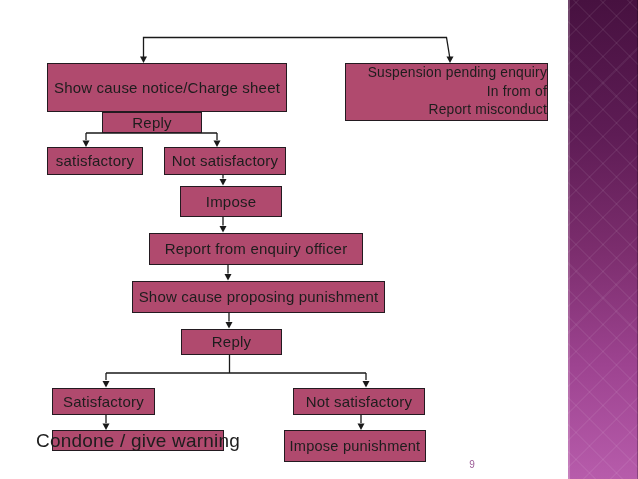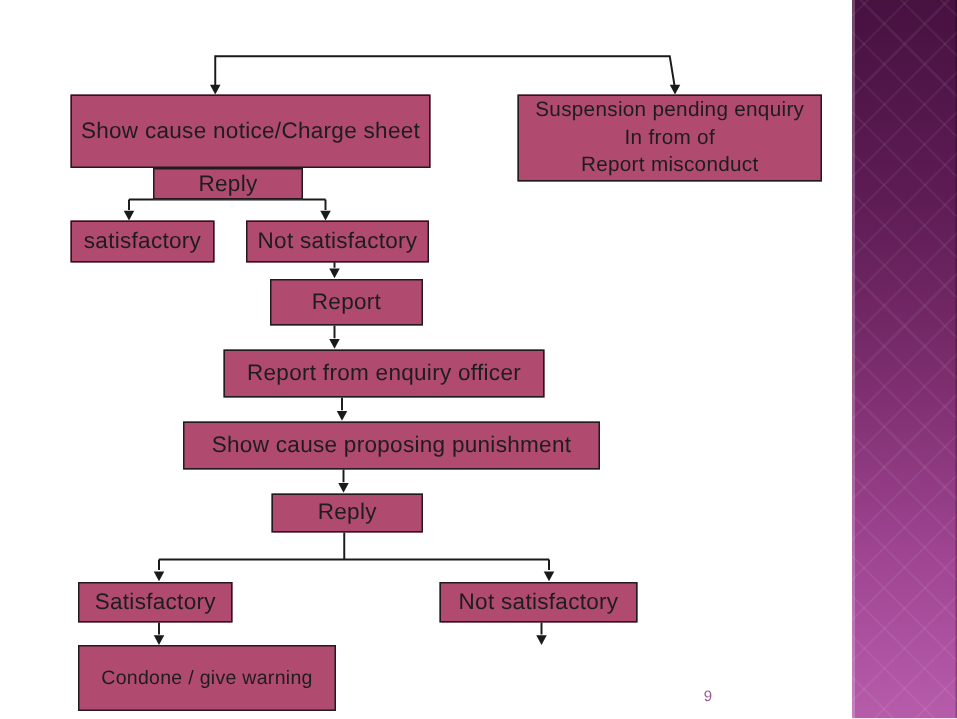--- a/index.html
+++ b/index.html
@@ -24,31 +24,31 @@
     align-items:center;
     justify-content:center;
     text-align:center;
     font-size:15px;
     line-height:1.15;
     letter-spacing:0.2px;
     white-space:nowrap;
   }
   .node.multiline{flex-direction:column;font-size:13.8px;line-height:18.5px;white-space:nowrap;}
   #n-show-cause-notice{left:47px;top:63px;width:240px;height:49px;}
-  #n-suspension{left:345px;top:63px;width:203px;height:58px;}
+  #n-suspension{left:345px;top:63px;width:203px;height:58px;align-items:flex-end;}
   #n-reply1{left:102px;top:112px;width:100px;height:21px;}
   #n-satisfactory1{left:47px;top:147px;width:96px;height:28px;}
   #n-not-satisfactory1{left:164px;top:147px;width:122px;height:28px;}
   #n-enquiry{left:180px;top:186px;width:102px;height:31px;}
   #n-report{left:149px;top:233px;width:214px;height:32px;}
-  #n-show-cause-proposing{left:122px;top:281px;width:278px;height:32px;}
+  #n-show-cause-proposing{left:132px;top:281px;width:253px;height:32px;}
   #n-reply2{left:181px;top:329px;width:101px;height:26px;}
   #n-satisfactory2{left:52px;top:388px;width:103px;height:27px;}
   #n-not-satisfactory2{left:293px;top:388px;width:132px;height:27px;}
-  #n-condone{left:52px;top:430px;width:172px;height:44px;font-size:13px;}
+  #n-condone{left:52px;top:430px;width:172px;height:21px;font-size:19px;}
   #n-impose{left:284px;top:430px;width:142px;height:32px;font-size:14.6px;}
   .page-number{
     position:absolute;left:462px;top:459px;width:20px;
     text-align:center;
     font-size:10px;
     color:#9b5b96;
   }
   .accent-bar{
     position:absolute;left:568px;top:0;width:70px;height:479px;
     background:
@@ -98,32 +98,33 @@
     <span>In from of</span>
     <span>Report misconduct</span>
   </div>
 
   <div class="node" id="n-reply1">Reply</div>
 
   <div class="node" id="n-satisfactory1">satisfactory</div>
 
   <div class="node" id="n-not-satisfactory1">Not satisfactory</div>
 
-  <div class="node" id="n-enquiry">Report</div>
+  <div class="node" id="n-enquiry">Impose</div>
 
   <div class="node" id="n-report">Report from enquiry officer</div>
 
   <div class="node" id="n-show-cause-proposing">Show cause proposing punishment</div>
 
   <div class="node" id="n-reply2">Reply</div>
 
   <div class="node" id="n-satisfactory2">Satisfactory</div>
 
   <div class="node" id="n-not-satisfactory2">Not satisfactory</div>
 
   <div class="node" id="n-condone">Condone / give warning</div>
 
+  <div class="node" id="n-impose">Impose punishment</div>
 
   <div class="page-number">9</div>
 
   <div class="accent-bar"></div>
 
 </div>
 
 </body></html>

